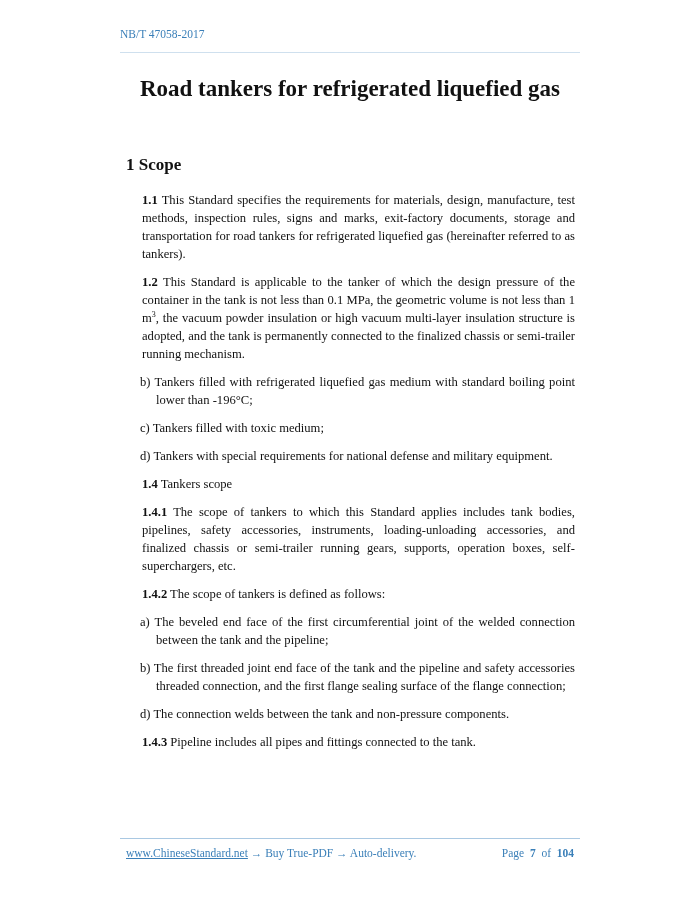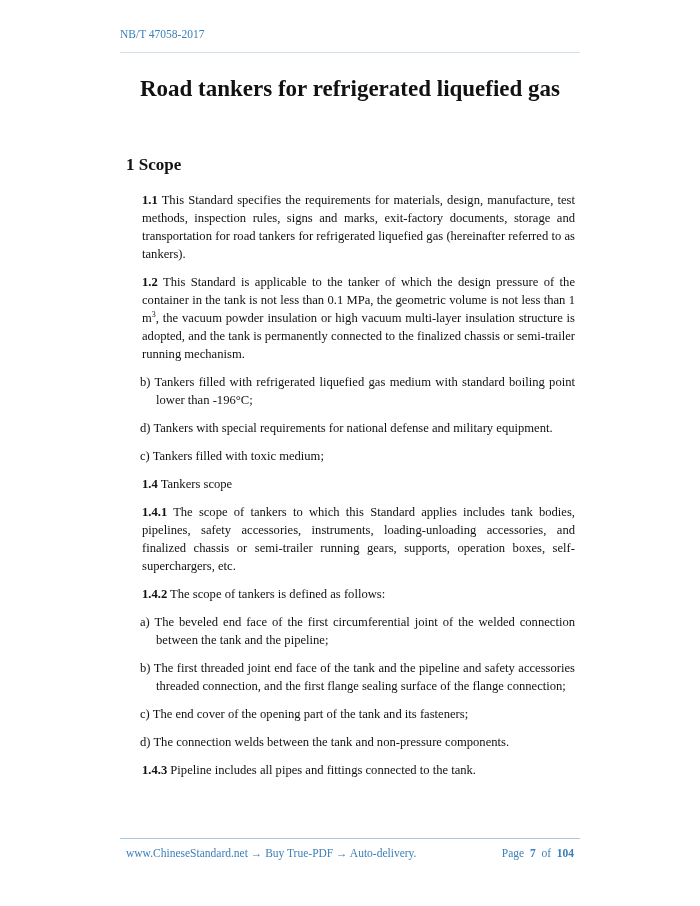--- a/index.html
+++ b/index.html
@@ -11,51 +11,50 @@
   .title { position: absolute; left: 100px; top: 76px; width: 500px; text-align: center;
            font-size: 23px; font-weight: bold; }
   .content { position: absolute; left: 126px; top: 156px; width: 449px; font-size: 12.6px; line-height: 18px; }
   .h1 { font-size: 17px; font-weight: bold; margin: 0 0 17px 0; }
   p { margin: 0 0 10px 16px; text-align: justify; }
   .num { font-weight: bold; }
   .item { margin: 0 0 10px 14px; padding-left: 16px; text-indent: -16px; text-align: justify; }
   sup { font-size: 8px; line-height: 0; }
   .footer-rule { position: absolute; left: 120px; top: 838px; width: 460px; height: 1px; background: #a9c8e2; }
   .footer { position: absolute; left: 126px; top: 847px; width: 448px; font-size: 11.5px; color: #3a7fb8; }
-  .footer a { color: #3a7fb8; }
+  .footer a { color: #3a7fb8; text-decoration: underline; }
   .footer .right { position: absolute; right: 0; top: 0; }
   .footer .b { font-weight: bold; }
 </style>
 </head>
 <body>
 
 <div class="header">NB/T 47058-2017</div>
 <div class="header-rule"></div>
 
 <div class="title">Road tankers for refrigerated liquefied gas</div>
 
 <div class="content">
   <div class="h1">1 Scope</div>
 
   <p><span class="num">1.1</span><span> This Standard specifies the requirements for materials, design, manufacture, test methods, inspection rules, signs and marks, exit-factory documents, storage and transportation for road tankers for refrigerated liquefied gas (hereinafter referred to as tankers).</span></p>
 
   <p><span class="num">1.2</span><span> This Standard is applicable to the tanker of which the design pressure of the container in the tank is not less than 0.1 MPa, the geometric volume is not less than 1 m</span><sup>3</sup><span>, the vacuum powder insulation or high vacuum multi-layer insulation structure is adopted, and the tank is permanently connected to the finalized chassis or semi-trailer running mechanism.</span></p>
 
   <div class="item">b) Tankers filled with refrigerated liquefied gas medium with standard boiling point lower than -196°C;</div>
+  <div class="item">c) Tankers filled with toxic medium;</div>
   <div class="item">d) Tankers with special requirements for national defense and military equipment.</div>
-  <div class="item">c) Tankers filled with toxic medium;</div>
 
   <p><span class="num">1.4</span><span> Tankers scope</span></p>
 
   <p><span class="num">1.4.1</span><span> The scope of tankers to which this Standard applies includes tank bodies, pipelines, safety accessories, instruments, loading-unloading accessories, and finalized chassis or semi-trailer running gears, supports, operation boxes, self-superchargers, etc.</span></p>
 
   <p><span class="num">1.4.2</span><span> The scope of tankers is defined as follows:</span></p>
   <div class="item">a) The beveled end face of the first circumferential joint of the welded connection between the tank and the pipeline;</div>
   <div class="item">b) The first threaded joint end face of the tank and the pipeline and safety accessories threaded connection, and the first flange sealing surface of the flange connection;</div>
-  <div class="item">c) The end cover of the opening part of the tank and its fasteners;</div>
   <div class="item">d) The connection welds between the tank and non-pressure components.</div>
 
   <p><span class="num">1.4.3</span><span> Pipeline includes all pipes and fittings connected to the tank.</span></p>
 </div>
 
 <div class="footer-rule"></div>
 <div class="footer">
   <a>www.ChineseStandard.net</a><span> → Buy True-PDF → Auto-delivery.</span>
   <span class="right"><span>Page</span>&nbsp;&nbsp;<span class="b">7</span>&nbsp;&nbsp;<span>of</span>&nbsp;&nbsp;<span class="b">104</span></span>
 </div>

